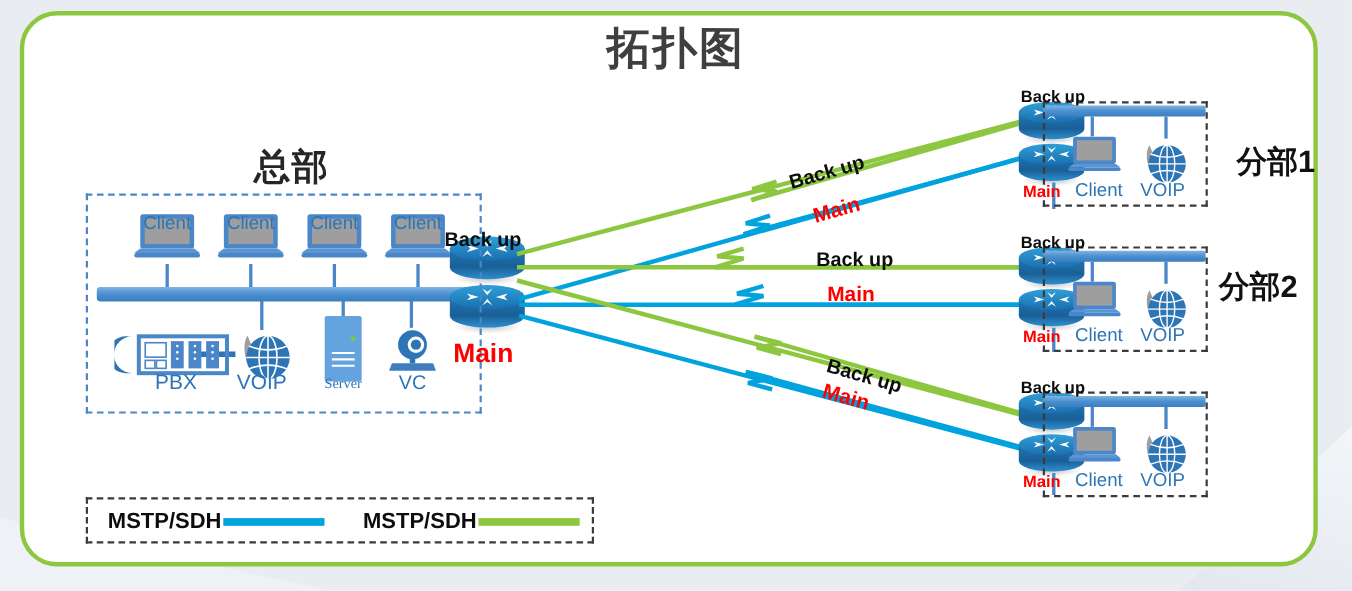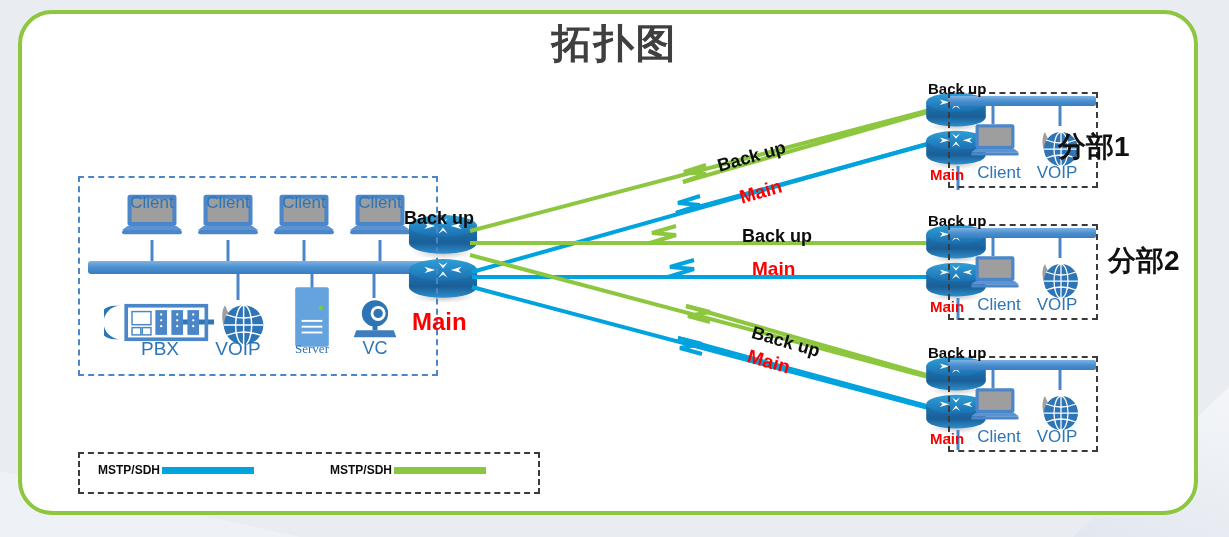--- a/index.html
+++ b/index.html
@@ -51,21 +51,21 @@
   .label-rot-red{position:absolute;font-size:19px;font-weight:bold;color:#ff0000;white-space:nowrap;transform-origin:left center;}
   .branch-name{position:absolute;font-size:28px;font-weight:bold;color:#111;white-space:nowrap;}
   .mini-red{position:absolute;font-size:15px;font-weight:bold;color:#ff0000;white-space:nowrap;}
   .mini-black{position:absolute;font-size:15px;font-weight:bold;color:#0d0d0d;white-space:nowrap;}
 
   .legend{
     position:absolute;left:78px;top:452px;width:462px;height:42px;
     border:2px dashed #3b3b3b;box-sizing:border-box;
   }
   .legend-item{position:absolute;display:flex;align-items:center;}
-  .legend-text{font-size:12px;font-weight:bold;color:#0d0d0d;}
+  .legend-text{font-size:20px;font-weight:bold;color:#0d0d0d;}
   .legend-line{display:block;width:92px;height:7px;margin-left:2px;}
 </style>
 </head>
 <body>
 
 <div class="bg-wedge2"></div>
 <div class="bg-wedge"></div>
 
 <div class="frame"></div>
 
@@ -294,20 +294,21 @@
     <g>
       <use href="#sym-laptop" x="968" y="386" width="54" height="39"></use>
     </g>
     <g>
       <use href="#sym-globe" x="1032" y="388" width="50" height="50"></use>
     </g>
   </svg>
 
   <div class="title">拓扑图</div>
 
+  <div class="hq-title">总部</div>
   <div class="dashbox hq-box"></div>
 
   <div class="lbl" style="left:118px;top:194px;width:68px;">Client</div>
   <div class="lbl" style="left:194px;top:194px;width:68px;">Client</div>
   <div class="lbl" style="left:270px;top:194px;width:68px;">Client</div>
   <div class="lbl" style="left:346px;top:194px;width:68px;">Client</div>
 
   <div class="lbl" style="left:126px;top:340px;width:68px;font-size:19px;">PBX</div>
   <div class="lbl" style="left:210px;top:340px;width:56px;font-size:19px;">VOIP</div>
   <div class="lbl" style="left:282px;top:340px;width:60px;font-size:13px;font-family:Liberation Serif, serif;">Server</div>
@@ -323,21 +324,21 @@
   <div class="label-red" style="left:752px;top:258px;">Main</div>
 
   <div class="label-rot-black" style="left:752px;top:322px;transform:rotate(16deg);">Back up</div>
   <div class="label-rot-red" style="left:748px;top:345px;transform:rotate(16deg);">Main</div>
 
   <div class="branch-box" style="left:948px;top:92px;width:150px;height:96px;"></div>
   <div class="mini-black" style="left:928px;top:80px;">Back up</div>
   <div class="mini-red" style="left:930px;top:166px;">Main</div>
   <div class="lbl" style="left:972px;top:164px;width:54px;">Client</div>
   <div class="lbl" style="left:1034px;top:164px;width:46px;">VOIP</div>
-  <div class="branch-name" style="left:1058px;top:128px;text-align:center;">分部1</div>
+  <div class="branch-name" style="left:1124px;top:128px;text-align:center;">分部1</div>
 
   <div class="branch-box" style="left:948px;top:224px;width:150px;height:96px;"></div>
   <div class="mini-black" style="left:928px;top:212px;">Back up</div>
   <div class="mini-red" style="left:930px;top:298px;">Main</div>
   <div class="lbl" style="left:972px;top:296px;width:54px;">Client</div>
   <div class="lbl" style="left:1034px;top:296px;width:46px;">VOIP</div>
   <div class="branch-name" style="left:1108px;top:242px;">分部2</div>
 
   <div class="branch-box" style="left:948px;top:356px;width:150px;height:96px;"></div>
   <div class="mini-black" style="left:928px;top:344px;">Back up</div>

